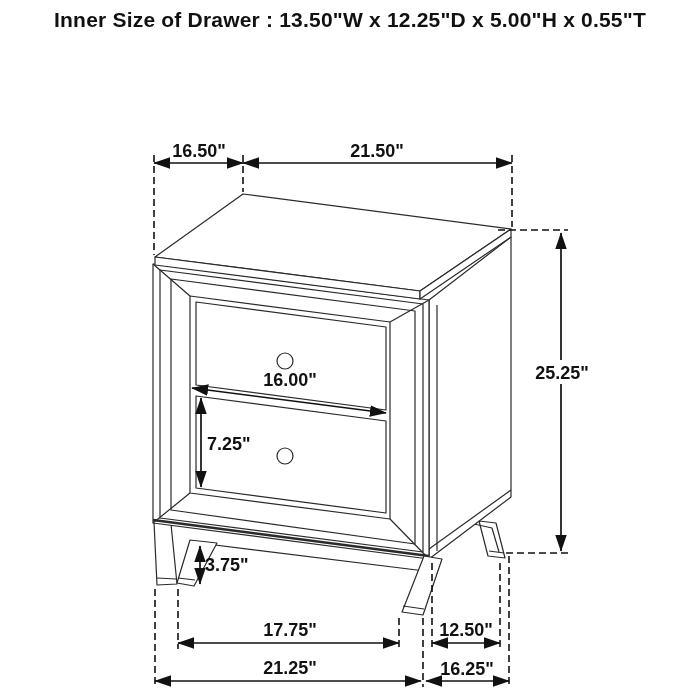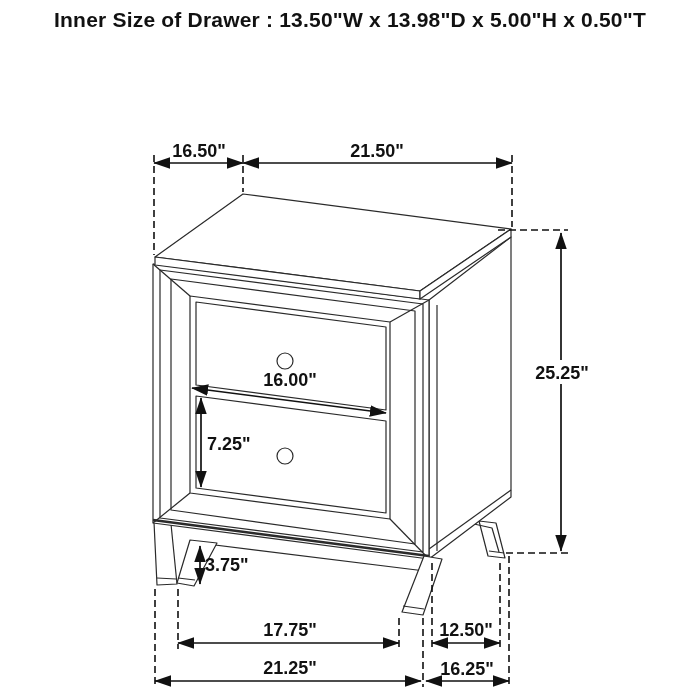--- a/index.html
+++ b/index.html
@@ -12,21 +12,21 @@
   .face{fill:#ffffff;stroke:#2a2a2a;stroke-width:1.2;stroke-linejoin:round;}
   .thick{stroke-width:2.4;}
   .dim{fill:none;stroke:#111;stroke-width:1.7;}
   .dash{fill:none;stroke:#111;stroke-width:1.6;stroke-dasharray:7 4;}
   .lbl{font-family:"Liberation Sans",sans-serif;font-size:18px;font-weight:bold;fill:#111;}
 </style>
 </head>
 <body>
 
 <div class="canvas">
-  <div class="title">Inner Size of Drawer : 13.50"W x 13.98"D x 5.00"H x 0.50"T</div>
+  <div class="title">Inner Size of Drawer : 13.50"W x 12.25"D x 5.00"H x 0.55"T</div>
 
   <svg width="700" height="700" viewBox="0 0 700 700">
     <defs>
       <marker id="arw" viewBox="0 0 10 8" refX="9.5" refY="4" markerWidth="10" markerHeight="8" orient="auto-start-reverse">
         <path d="M0,0.6 L10,4 L0,7.4 Z" fill="#111"></path>
       </marker>
     </defs>
 
     <g>
 

